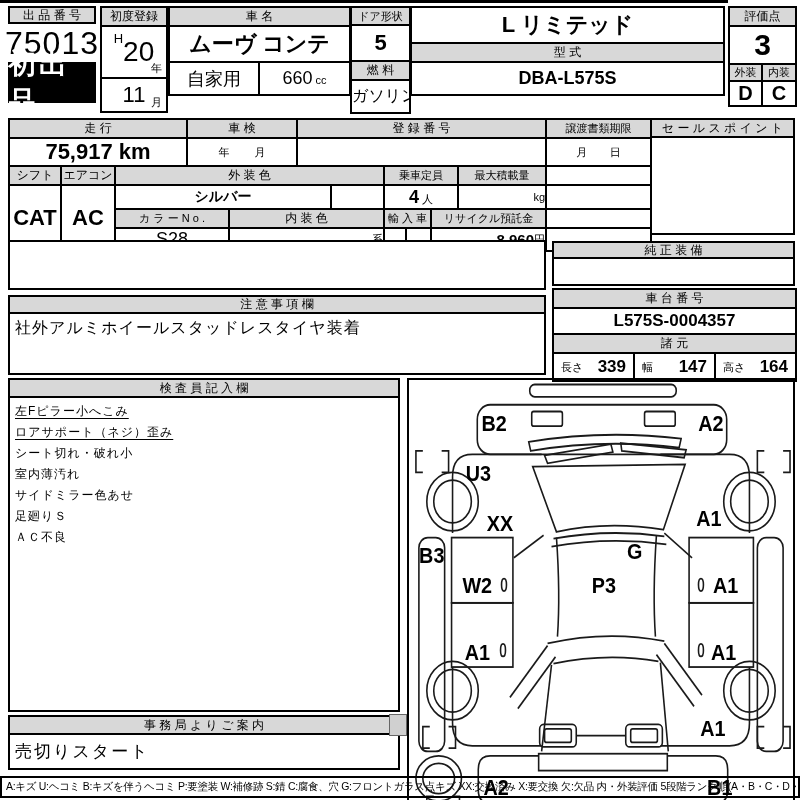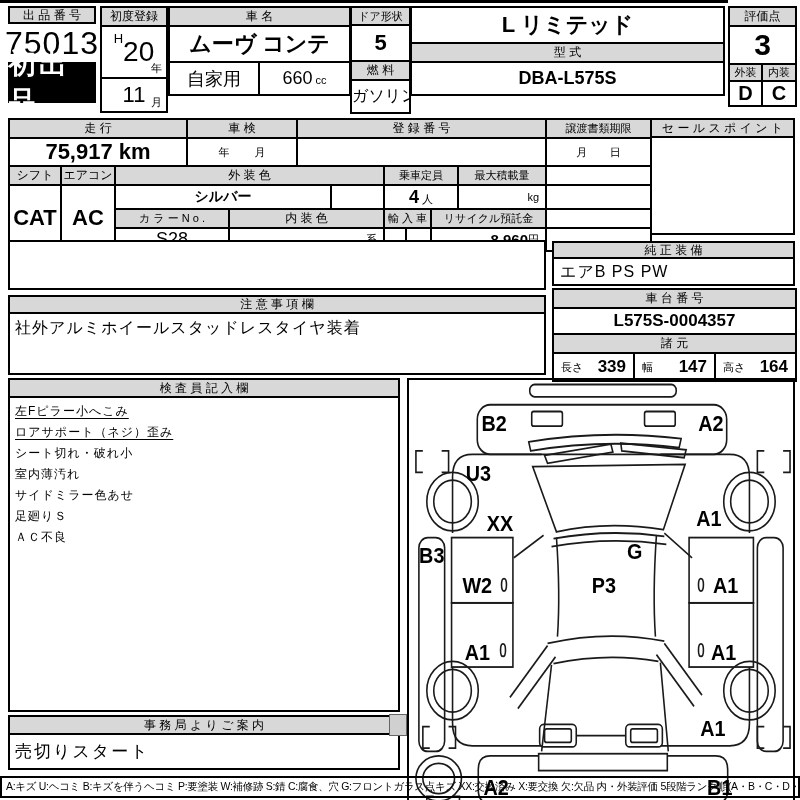--- a/index.html
+++ b/index.html
@@ -15,21 +15,21 @@
   .corner-unit{position:absolute;right:4px;bottom:1px;font-size:11px}
   .v24b{font-size:22px;font-weight:bold}
   .v20b{font-size:20px;font-weight:bold}
   .v18{font-size:18px}
   .v18b{font-size:18px;font-weight:bold}
   .v17b{font-size:17px;font-weight:bold}
   .v16{font-size:16px}
   .v15b{font-size:15px;font-weight:bold}
   .u11{font-size:11px;margin-left:3px}
   .era{font-size:13px;align-self:flex-start;margin-top:4px}
-  .fill-right{width:100%;display:flex;align-items:center;justify-content:flex-end;padding-right:6px}
+  .fill-right{width:100%;display:flex;align-items:center;justify-content:flex-end;}
   .spread{width:100%;display:flex;align-items:center;justify-content:space-around;padding:0 18px;font-size:11px}
   .lot-head{background:#d8d8d8;border:2px solid #000;height:18px;display:flex;align-items:center;justify-content:center;font-size:12px}
   .lot-num{height:38px;display:flex;align-items:center;justify-content:center;font-size:32px;letter-spacing:1px}
   .lot-badge{height:41px;background:#000;color:#fff;display:flex;align-items:center;justify-content:center;font-size:28px;font-weight:bold;letter-spacing:3px}
   .boxed{position:absolute;border:2px solid #000;background:#fff}
   .box-head{height:18px;background:#d8d8d8;border-bottom:2px solid #000;display:flex;align-items:center;justify-content:center;font-size:12px}
   .insp-lines{padding:3px 5px;text-align:left}
   .insp-lines div{font-size:12px;line-height:21px;letter-spacing:1px}
   .insp-lines div.u{text-decoration:underline;text-underline-offset:3px}
   .note-text{font-size:16px;text-align:left;padding:4px 5px;letter-spacing:1px}
@@ -254,21 +254,20 @@
   <div class="box-head">セ ー ル ス ポ イ ン ト</div>
   <div style="height:95px"></div>
 </div>
 
 <div class="boxed" style="left:8px;top:240px;width:538px;height:50px">
   <div style="height:28px"></div>
 </div>
 
 <div class="boxed" style="left:552px;top:241px;width:243px;height:45px">
   <div class="box-head" style="height:16px">純 正 装 備</div>
-  <div class="equip-text">エアB PS PW</div>
 </div>
 
 <div class="boxed" style="left:8px;top:295px;width:538px;height:80px">
   <div class="box-head" style="height:17px">注 意 事 項 欄</div>
   <div class="note-text">社外アルミホイールスタッドレスタイヤ装着</div>
 </div>
 
 <table class="sheet" style="left:552px;top:288px;width:243px">
   <colgroup>
       <col style="width:81px">

